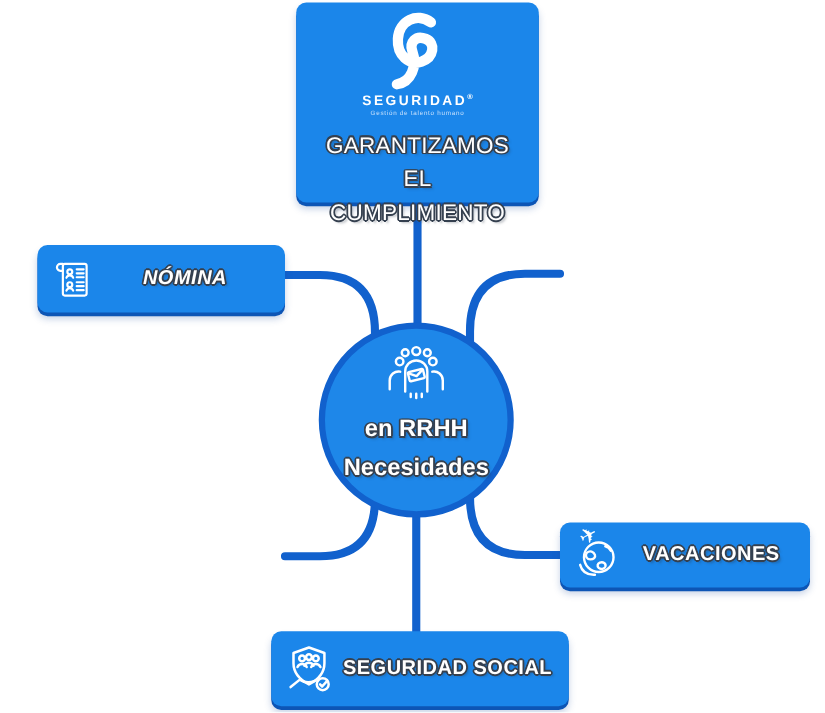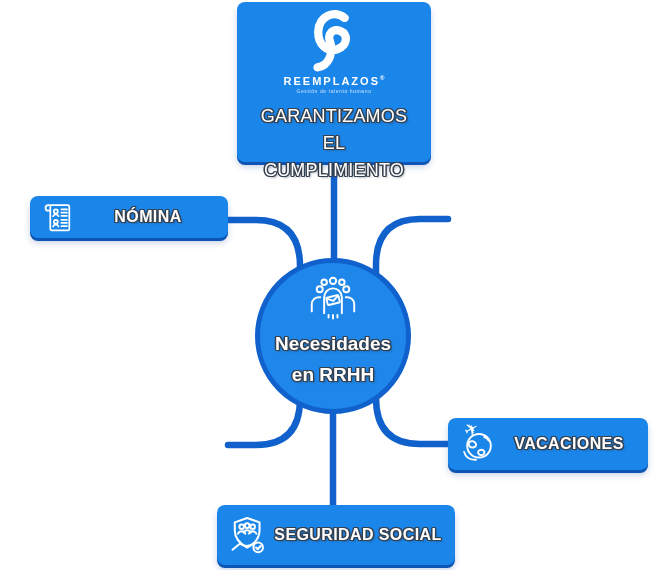--- a/index.html
+++ b/index.html
@@ -30,21 +30,21 @@
   
   .top-box{left:237px;top:2px;width:194px;height:160px;flex-direction:column;justify-content:flex-start;padding-top:6px;}
   .logo-wrap{display:flex;flex-direction:column;align-items:center;line-height:1;}
   .brand-row{margin-top:1px;color:#fff;font-weight:bold;font-size:11px;letter-spacing:2px;}
   .brand-reg{font-size:6px;vertical-align:super;letter-spacing:0;}
   .brand-tagline{margin-top:2px;color:#e8f2ff;font-size:5px;letter-spacing:.6px;opacity:.85;}
   .headline{margin-top:9px;text-align:center;font-weight:normal;font-size:18px;line-height:27px;letter-spacing:.2px;}
   .headline span{display:block;}
 
   
-  .nomina-box{left:30px;top:196px;width:198px;height:42px;}
+  .nomina-box{left:30px;top:196px;width:198px;height:54px;font-style:italic;}
   .reemplazos-box{left:448px;top:194px;width:196px;height:51px;}
   .vacantes-box{left:28px;top:420px;width:200px;height:50px;}
   .vacaciones-box{left:448px;top:418px;width:200px;height:52px;}
   .seguridad-box{left:217px;top:505px;width:238px;height:60px;}
 
   
   .hub{
     position:absolute;left:255px;top:258px;width:156px;height:156px;border-radius:50%;
     background:#1e87e9;border:5px solid #1161cd;box-sizing:border-box;z-index:3;
     display:flex;flex-direction:column;align-items:center;padding-top:13px;
@@ -72,21 +72,21 @@
       <path d="M448 444 h-28 q-44 0 -44 -46 v-60"></path>
     </g>
   </svg>
 
   <div class="bluebox top-box">
     <div class="logo-wrap">
       <svg width="56" height="66" viewBox="0 0 64 80">
         <path d="M45 12 C32 2,14 10,13 28 C12 44,24 54,36 50 C48 46,50 32,40 28 C30 24,24 32,27 40 C32 54,26 70,12 72" fill="none" stroke="#ffffff" stroke-width="10" stroke-linecap="round"></path>
       </svg>
       <div class="brand-row">
-        <span>REEMPLAZOS</span><span class="brand-reg">®</span>
+        <span>SEGURIDAD</span><span class="brand-reg">®</span>
       </div>
       <div class="brand-tagline">Gestión de talento humano</div>
     </div>
     <div class="headline otext">
       <span>GARANTIZAMOS EL</span>
       <span>CUMPLIMIENTO</span>
     </div>
   </div>
 
   <div class="bluebox nomina-box">
@@ -118,22 +118,22 @@
         <path d="M56 40 v-8 a8 8 0 0 0 -9.5 -7.9"></path>
         <path d="M22 42 V24 a10 10 0 0 1 20 0 V42"></path>
         <g transform="rotate(-14 32 27)">
           <rect x="25" y="23" width="14" height="8.5" rx="1"></rect>
           <path d="M25.6 24 l6.4 4.2 6.4 -4.2"></path>
         </g>
         <path d="M27 44 v3 M32 44 v4 M37 44 v3"></path>
       </svg>
     </div>
     <div class="hub-text otext">
+      <span>en RRHH</span>
       <span>Necesidades</span>
-      <span>en RRHH</span>
     </div>
   </div>
 
 
   <div class="bluebox vacaciones-box">
     <div class="icon-cell">
       <svg width="42" height="42" viewBox="0 0 48 48" class="lineicon">
         <circle cx="24" cy="26" r="13.5"></circle>
         <path d="M13 22 c3 -2.5 6.5 -1 7.5 1.8 c.8 2.4 -1.2 4.2 -4.2 4.2 c-3.2 0 -5.2 -3.2 -3.3 -6 z"></path>
         <path d="M25 31 c3 -1.2 6 .8 5 3.6 c-.9 2.3 -4 3 -6 1.2 c-1.9 -1.8 -1 -4 1 -4.8 z"></path>

